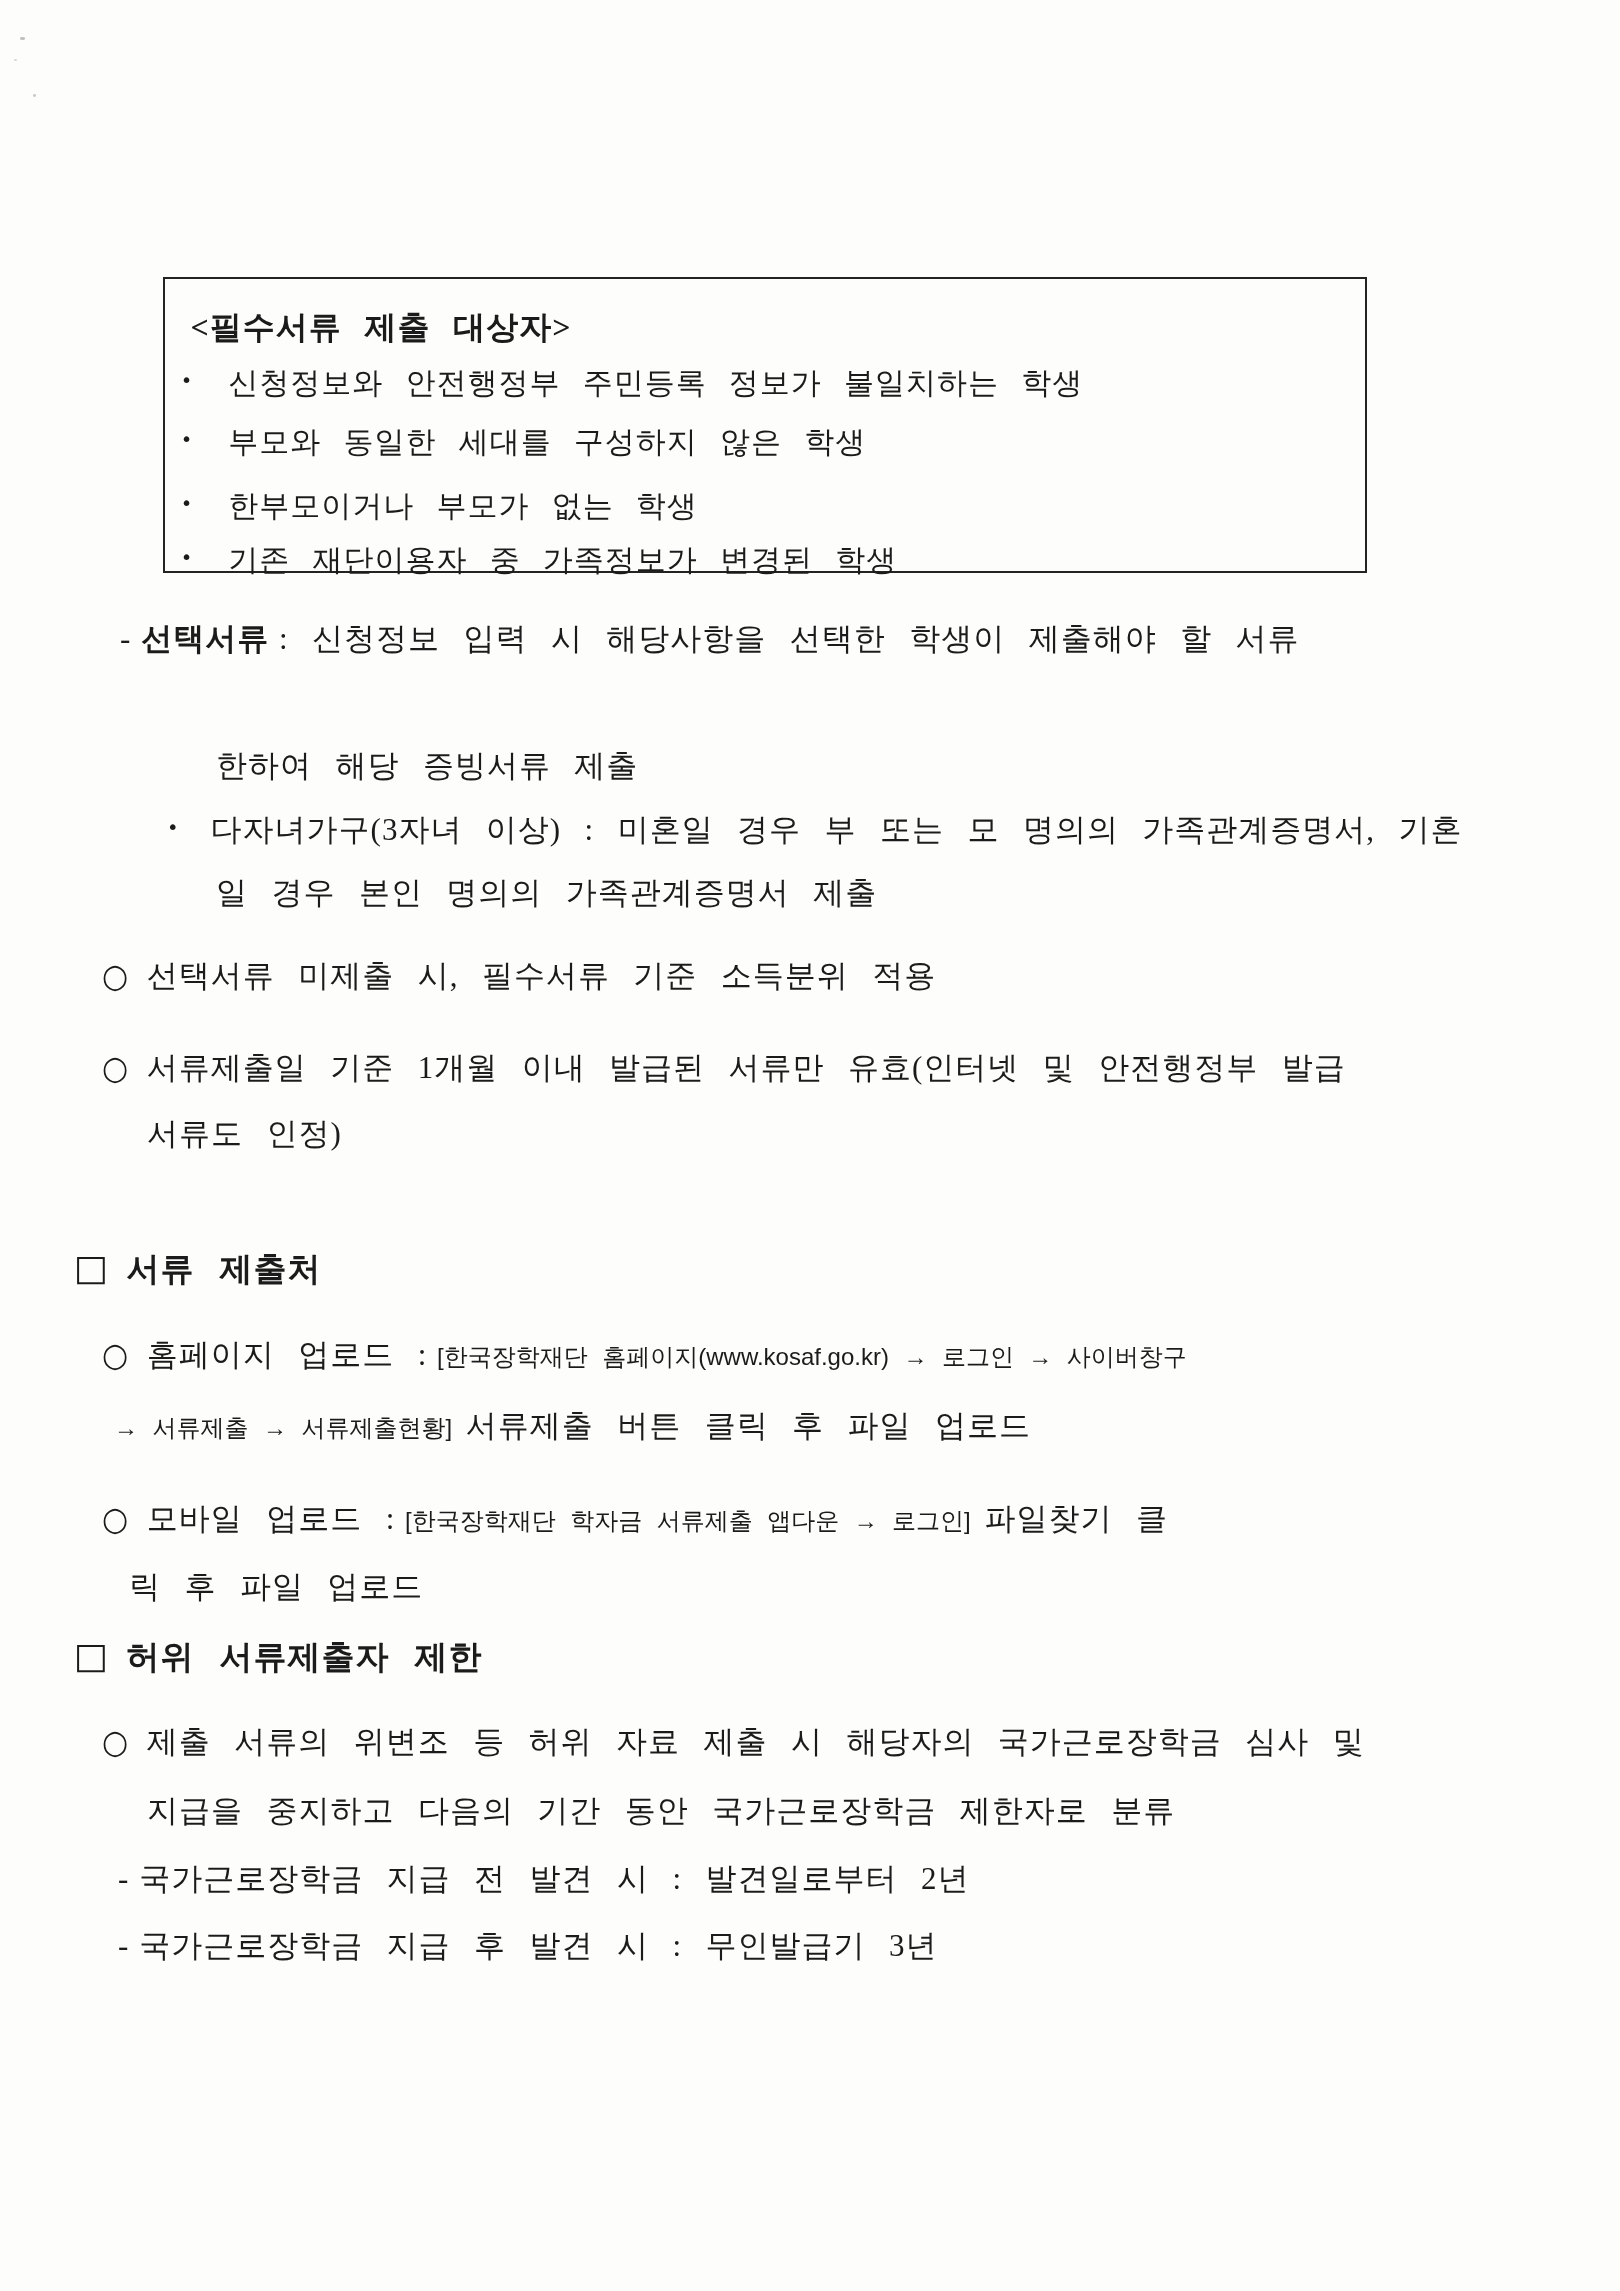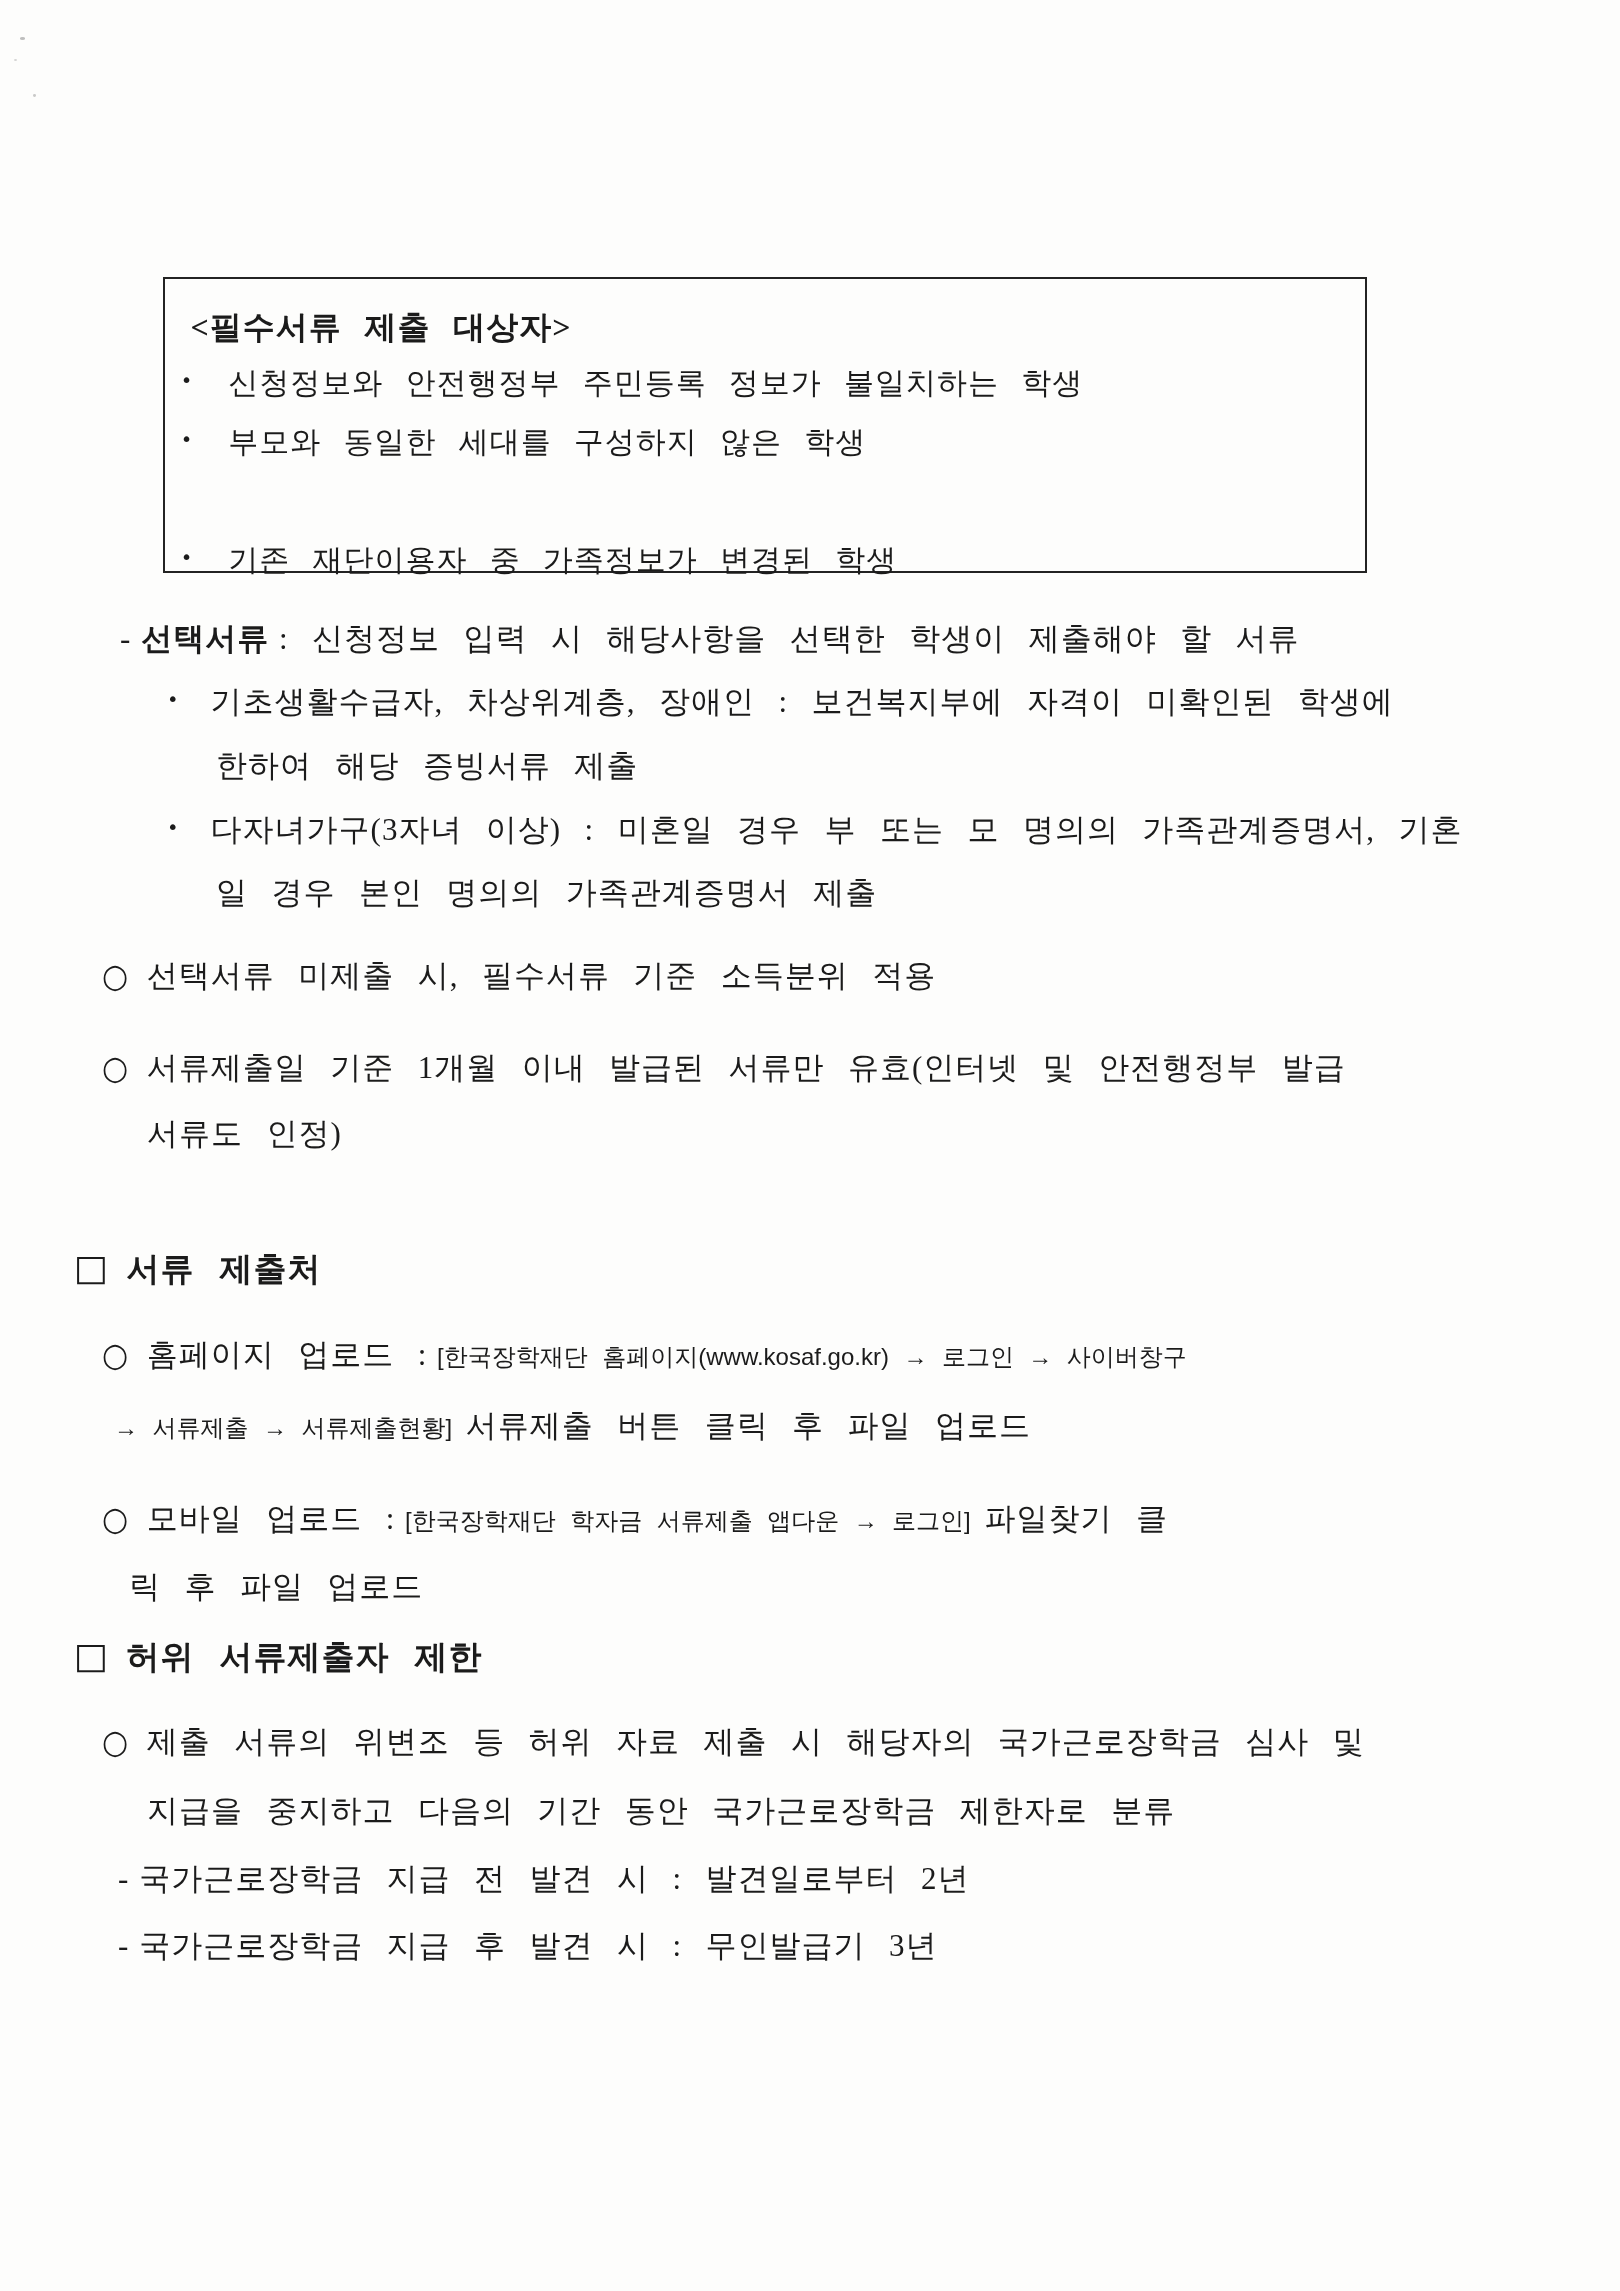--- a/index.html
+++ b/index.html
@@ -76,26 +76,26 @@
 <div class="page">
 
   <div class="speck" style="left:19.6px;top:37px;width:5.9px;height:2.9px;opacity:.55"></div>
   <div class="speck" style="left:33px;top:94px;width:2.9px;height:2.9px;opacity:.45"></div>
   <div class="speck" style="left:13.7px;top:59px;width:2.9px;height:2px;opacity:.35"></div>
 
   <div class="box">
     <div class="box-title">&lt;필수서류 제출 대상자&gt;</div>
     <div class="box-item" style="top:84px"><span class="b-dot">•</span><span>신청정보와 안전행정부 주민등록 정보가 불일치하는 학생</span></div>
     <div class="box-item" style="top:143px"><span class="b-dot">•</span><span>부모와 동일한 세대를 구성하지 않은 학생</span></div>
+    <div class="box-item" style="top:207px"><span class="b-dot">•</span><span>한부모이거나 부모가 없는 학생</span></div>
     <div class="box-item" style="top:261px"><span class="b-dot">•</span><span>기존 재단이용자 중 가족정보가 변경된 학생</span></div>
   </div>
 
   <div class="line" style="top:620px;left:120px"><span>-</span><span class="bold gap-s">선택서류</span><span class="gap-s">: 신청정보 입력 시 해당사항을 선택한 학생이 제출해야 할 서류</span></div>
 
-  <div class="line" style="top:683px;left:167px"><span class="b-dot" style="margin-right:31px">•</span><span>기초생활수급자, 차상위계층, 장애인 : 보건복지부에 자격이 미확인된 학생에</span></div>
   <div class="line" style="top:747px;left:216px">한하여 해당 증빙서류 제출</div>
 
   <div class="line" style="top:811px;left:167px"><span class="b-dot" style="margin-right:31px">•</span><span>다자녀가구(3자녀 이상) : 미혼일 경우 부 또는 모 명의의 가족관계증명서, 기혼</span></div>
   <div class="line" style="top:874px;left:216px">일 경우 본인 명의의 가족관계증명서 제출</div>
 
   <div class="line" style="top:957px;left:102px"><span class="b-circle">○</span><span>선택서류 미제출 시, 필수서류 기준 소득분위 적용</span></div>
 
   <div class="line" style="top:1049px;left:102px"><span class="b-circle">○</span><span>서류제출일 기준 1개월 이내 발급된 서류만 유효(인터넷 및 안전행정부 발급</span></div>
   <div class="line" style="top:1115px;left:147px">서류도 인정)</div>
 

